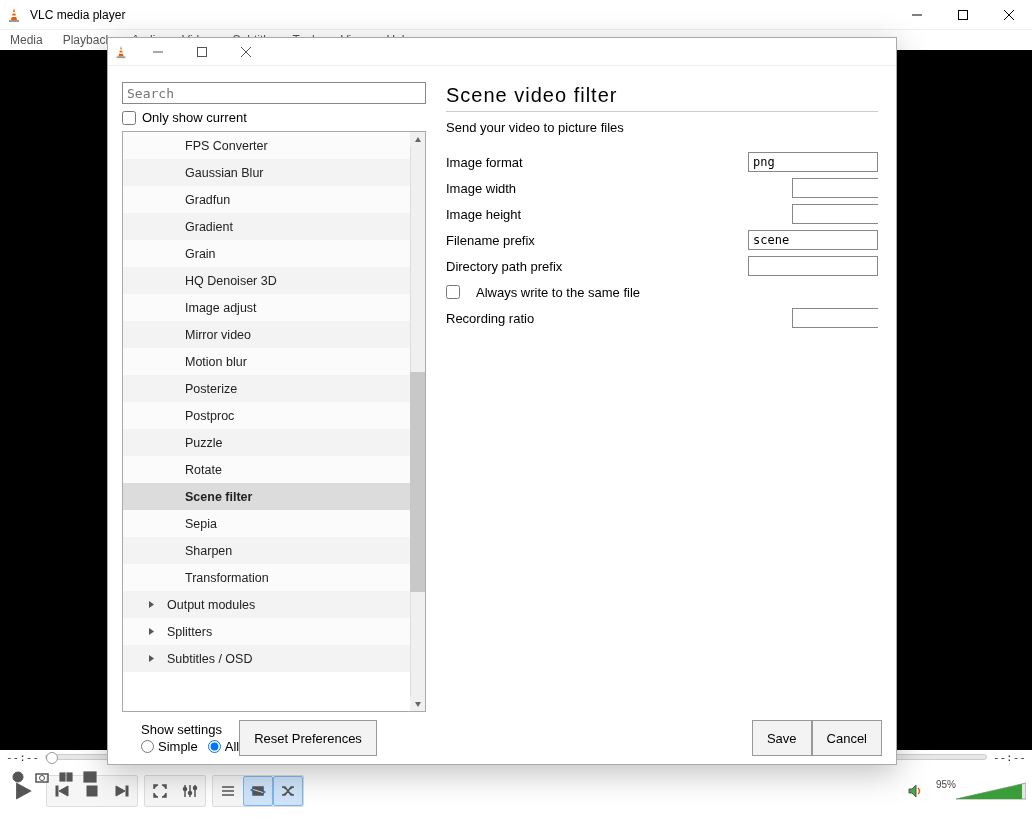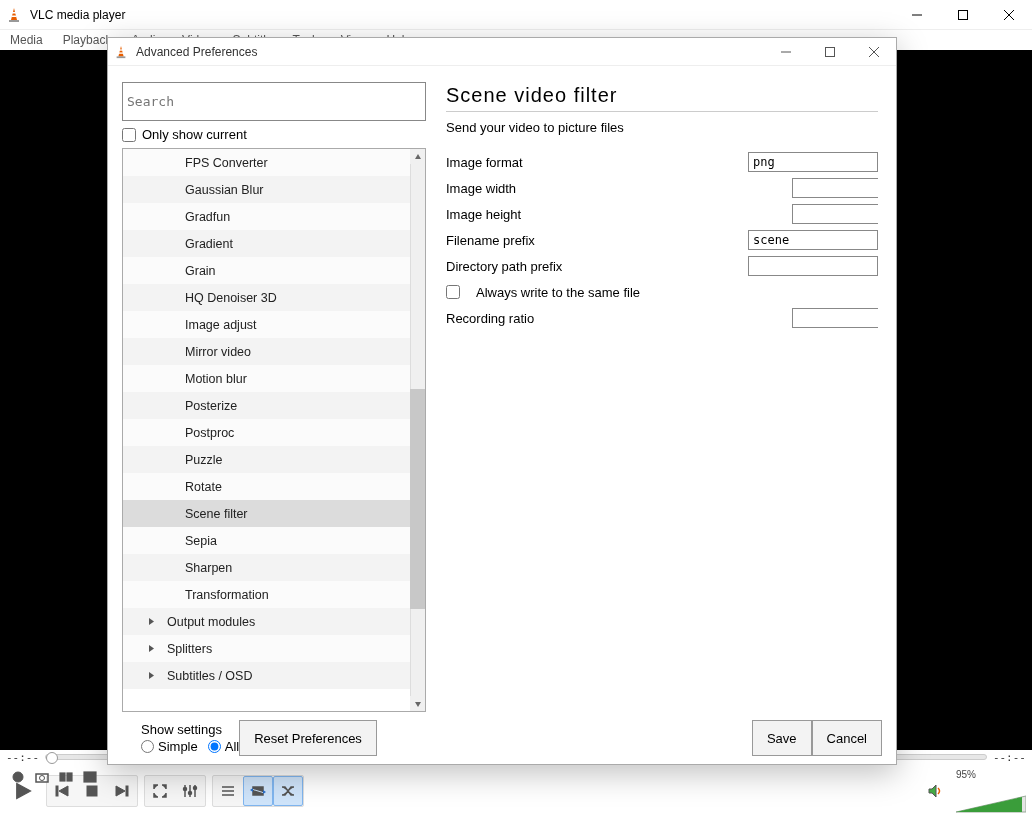--- a/index.html
+++ b/index.html
@@ -46,37 +46,37 @@
 .dlg-titlebar .cone { width: 14px; height: 14px; margin: 0 8px 0 6px; }
 .dlg-titlebar .title { font-size: 12px; color: #333; flex: 1; }
 .dlg-winbtns { display: flex; height: 100%; }
 .dlg-winbtn { width: 44px; display: flex; align-items: center; justify-content: center; color: #555; }
 .dlg-winbtn svg { width: 10px; height: 10px; }
 
 .dlg-body { flex: 1; display: flex; overflow: hidden; }
 
 
 .leftpanel { width: 318px; display: flex; flex-direction: column; padding: 16px 0 0 14px; }
-.searchbox { height: 39px; border: 1px solid #888; font-family: monospace; font-size: 13px; color: #888; padding: 0 4px; }
+.searchbox { height: 22px; border: 1px solid #888; font-family: monospace; font-size: 13px; color: #888; padding: 0 4px; }
 .onlycurrent { display: flex; align-items: center; gap: 6px; font-family: monospace; font-size: 13px; color: #000; margin-top: 6px; }
 .onlycurrent input { width: 14px; height: 14px; }
 
 .treewrap { margin-top: 6px; flex: 1; border: 1px solid #aaa; position: relative; overflow: hidden; }
 .tree { position: absolute; inset: 0 15px 0 0; overflow-y: auto; }
 .treewrap .fake-scroll { position: absolute; top: 0; right: 0; bottom: 0; width: 15px; background: #f0f0f0; border-left: 1px solid #ddd; }
 .treewrap .fake-thumb { position: absolute; right: 0; width: 15px; top: 240px; height: 220px; background: #c8c8c8; }
 .treewrap .fake-arrow { position: absolute; right: 0; width: 15px; height: 15px; display:flex; align-items:center; justify-content:center; background:#f0f0f0; }
 .treewrap .fake-arrow.top { top:0; }
 .treewrap .fake-arrow.bot { bottom:0; }
 .treewrap .fake-arrow svg{ width:8px;height:8px;fill:#666;}
 
 .tree .row { height: 27px; display: flex; align-items: center; font-size: 12.5px; color: #222; padding-left: 0; cursor: default; }
 .tree .row:nth-child(odd) { background: #fbfbfb; }
 .tree .row:nth-child(even) { background: #f3f3f3; }
-.tree .row.selected { background: #dcdcdc; }
+.tree .row.selected { background: #dcdcdc; font-weight: bold; }
 .tree .row .exp { width: 12px; margin-left: 24px; margin-right: 6px; display: inline-flex; }
 .tree .row .exp svg { width: 9px; height: 9px; fill: #555; }
 .tree .row.depth2 .label { margin-left: 62px; }
 .tree .row.depth1 .label { margin-left: 2px; }
 
 
 .rightpanel { flex: 1; padding: 18px 18px 0 20px; font-family: monospace; color: #000; }
 .rp-title { font-size: 20px; letter-spacing: 1px; margin-bottom: 4px; }
 .rp-hr { height: 1px; background: #ccc; margin-bottom: 8px; }
 .rp-desc { font-size: 13px; margin-bottom: 14px; }
@@ -221,21 +221,21 @@
           </div>
       </div>
       <div class="spacer"></div>
       <div class="volblock">
         <div class="iconbtn">
             <svg viewBox="0 0 16 16">
               <polygon points="2,6 5,6 9,2 9,14 5,10 2,10" fill="#4a4"></polygon>
               <path d="M11 5 q3 3 0 6" fill="none" stroke="#e85e00" stroke-width="1.5"></path>
             </svg>
           </div>
-        <div style="display:flex;flex-direction:column;align-items:flex-start;">
+        <div style="display:flex;flex-direction:row;align-items:center;">
           <span class="vollabel">95%</span>
           <div class="voltri">
             <svg viewBox="0 0 70 20">
                 <polygon points="0,18 70,18 70,2" fill="#e4e4e4" stroke="#9a9"></polygon>
                 <polygon points="0,18 66,18 66,3" fill="#3a9d3a"></polygon>
               </svg>
           </div>
         </div>
       </div>
     </div>
@@ -269,21 +269,20 @@
   <div class="dialog">
     <div class="dlg-titlebar">
       <span class="cone">
         <svg viewBox="0 0 16 16">
             <polygon points="8,1 11,13 5,13" fill="#e85e00"></polygon>
             <rect x="3" y="13" width="10" height="2" fill="#999"></rect>
             <rect x="6" y="5" width="4" height="1.5" fill="#fff"></rect>
             <rect x="5.5" y="8.5" width="5" height="1.5" fill="#fff"></rect>
           </svg>
       </span>
-      <span class="title">Advanced Preferences</span>
       <div class="dlg-winbtns">
         <div class="dlg-winbtn">
             <svg viewBox="0 0 10 10">
               <line x1="0" y1="5" x2="10" y2="5" stroke="#555"></line>
             </svg>
           </div>
         <div class="dlg-winbtn">
             <svg viewBox="0 0 10 10">
               <rect x="0.5" y="0.5" width="9" height="9" fill="none" stroke="#555"></rect>
             </svg>

